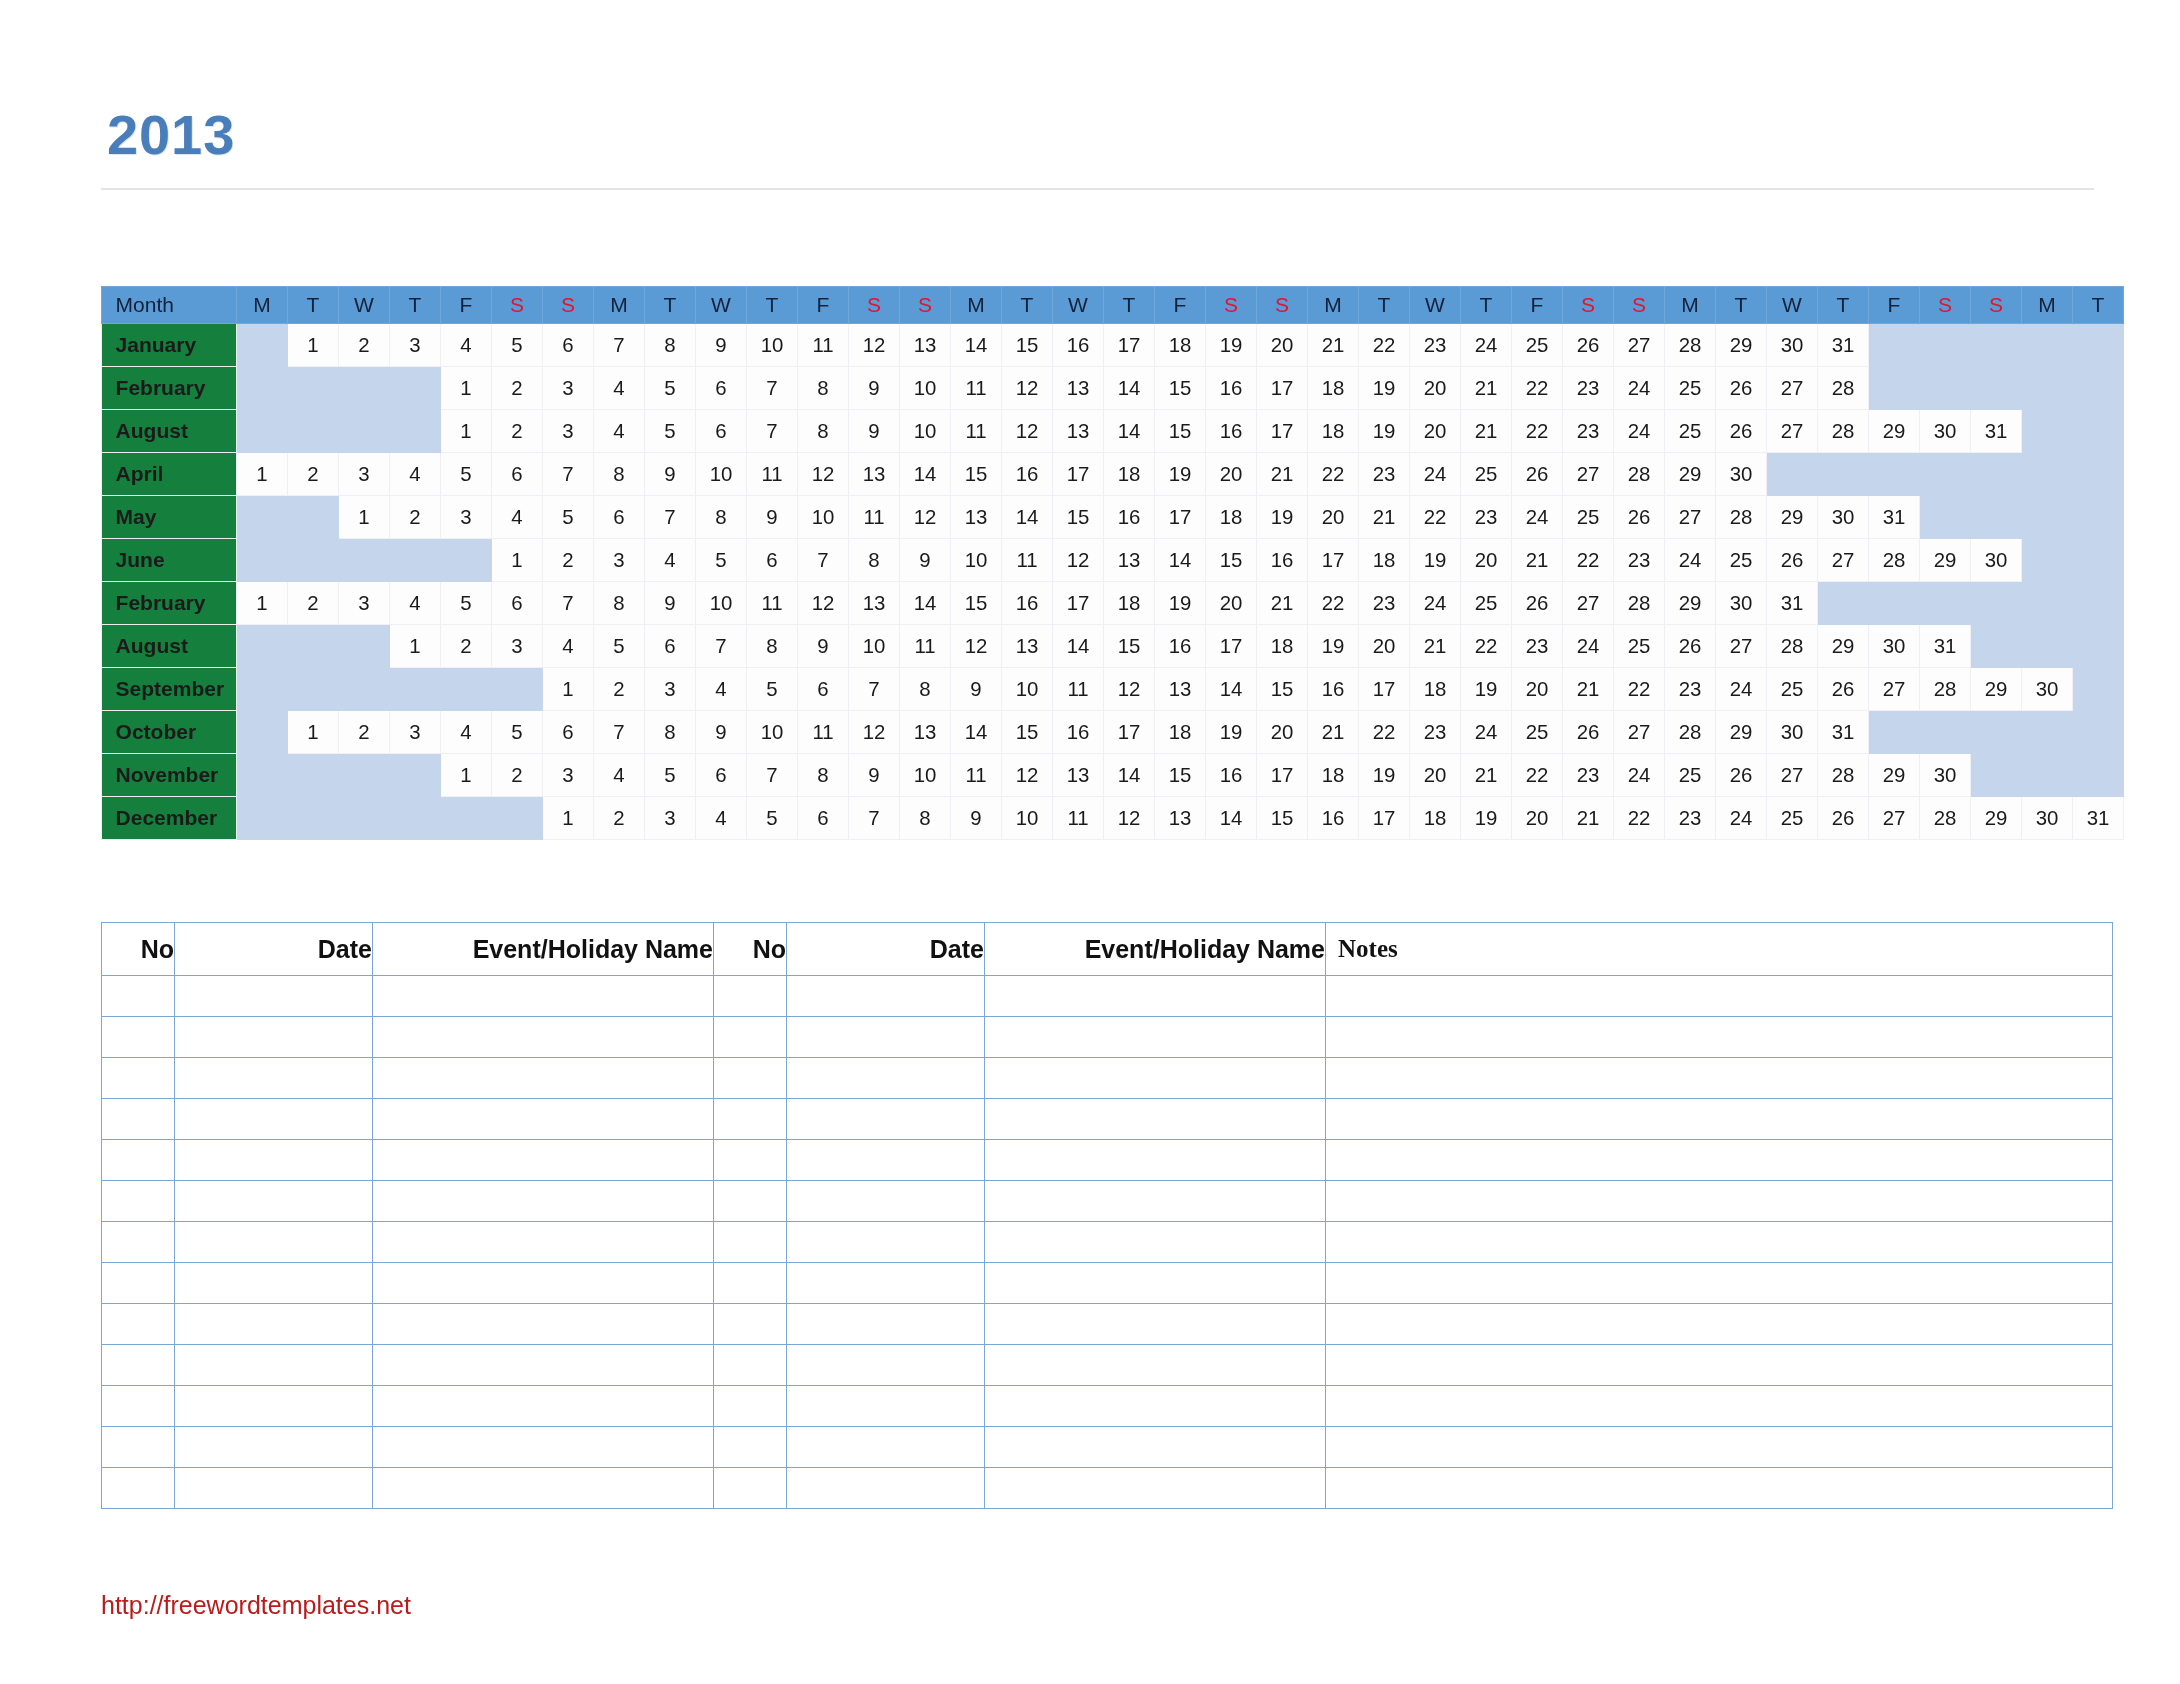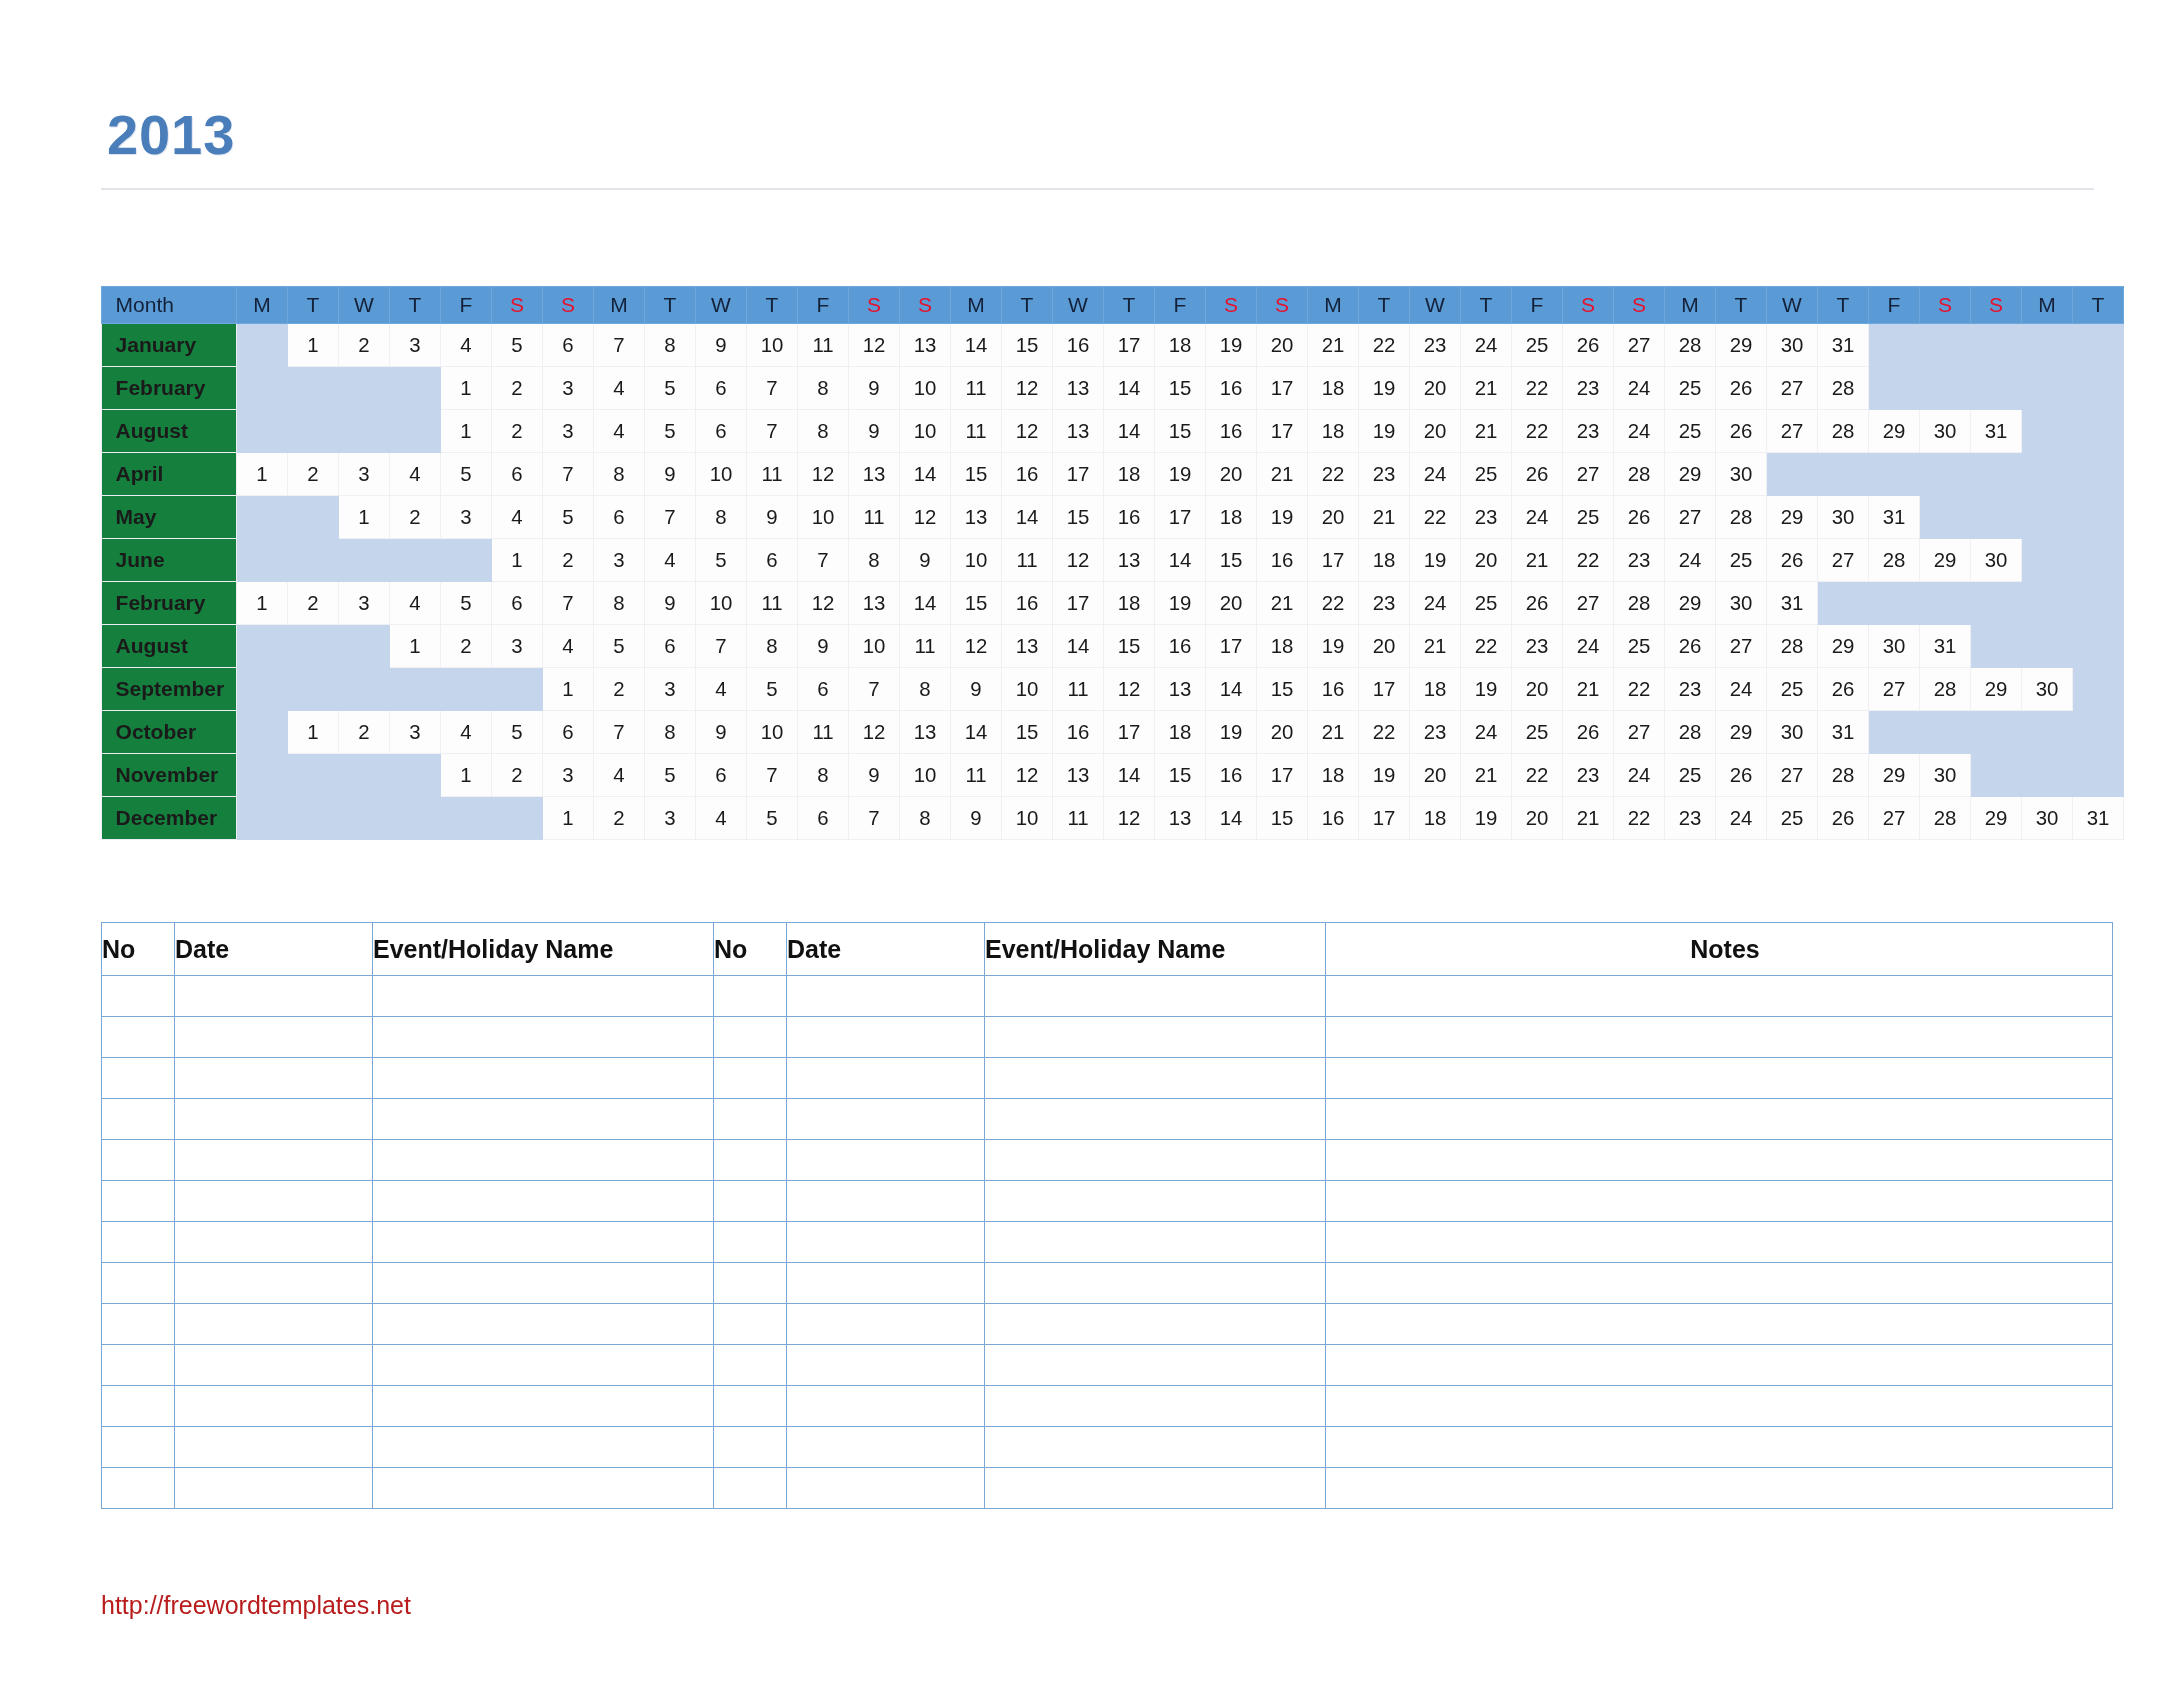--- a/index.html
+++ b/index.html
@@ -113,24 +113,24 @@
   table.events th, table.events td {
     border: 0.9px solid #7BA7D7;
     padding: 0;
     background: #FFFFFF;
   }
   table.events th {
     height: 53px;
     font-size: 25px;
     font-weight: bold;
     color: #111111;
-    text-align: left;
+    text-align: right;
     vertical-align: middle;
   }
-  table.events th.left-al { text-align: center; padding-left: 12px; }
+  table.events th.left-al { text-align: left; padding-left: 12px; font-family: Liberation Serif, serif; }
   table.events td { height: 41px; }
 
   
   #footer-url {
     position: absolute;
     left: 101px;
     top: 1591px;
     font-size: 25px;
     color: #b91c1c;
     letter-spacing: 0px;

